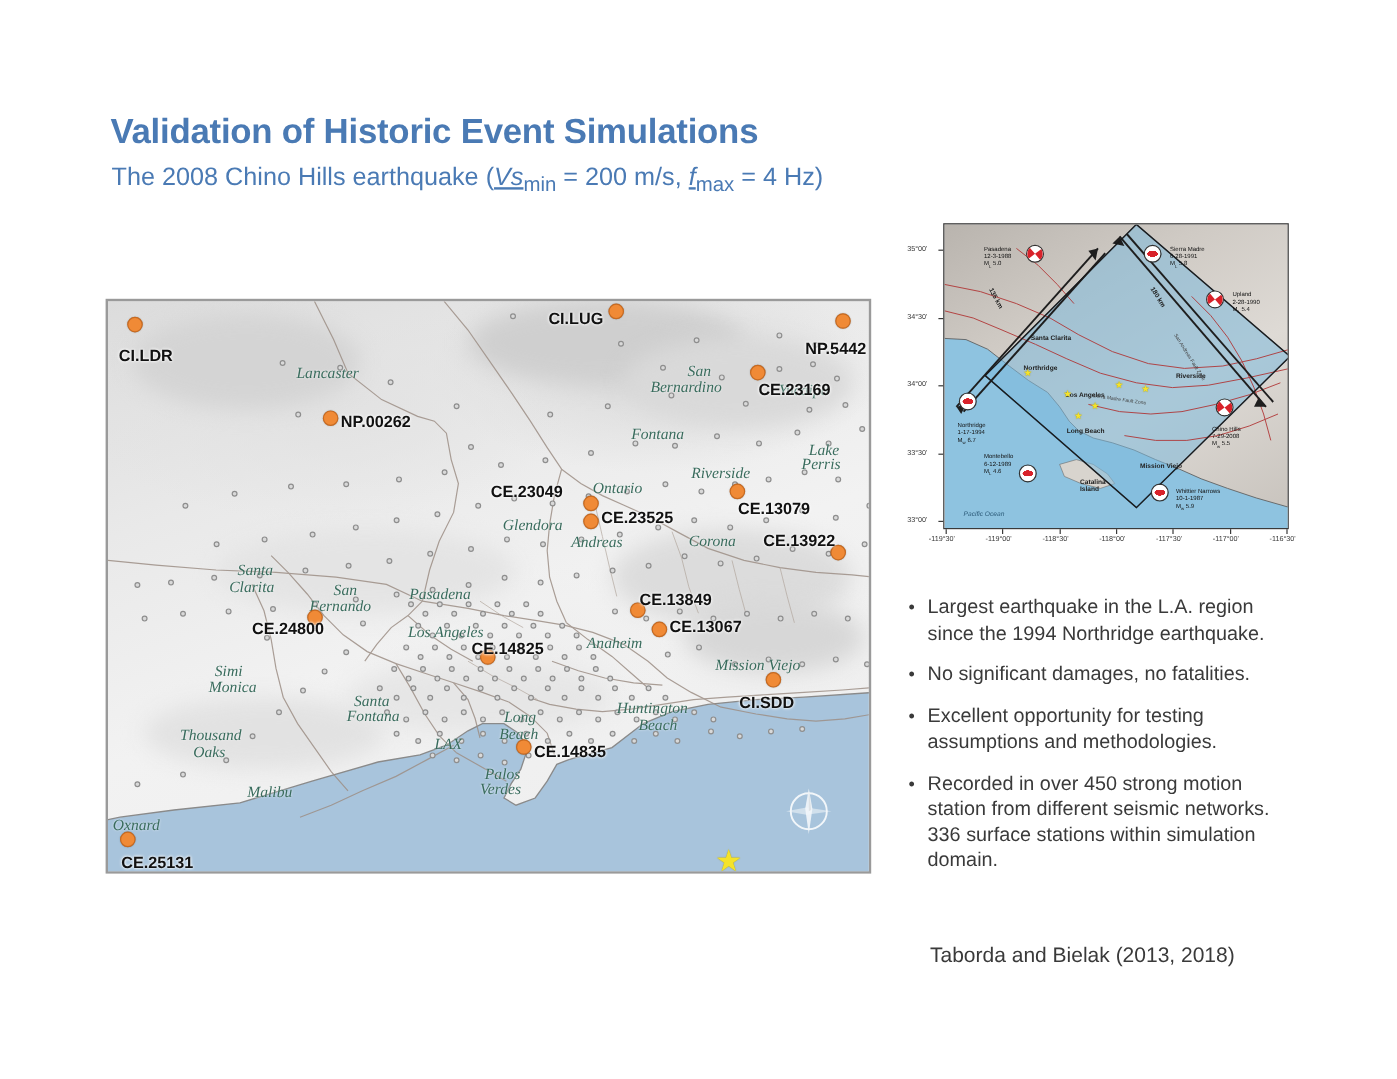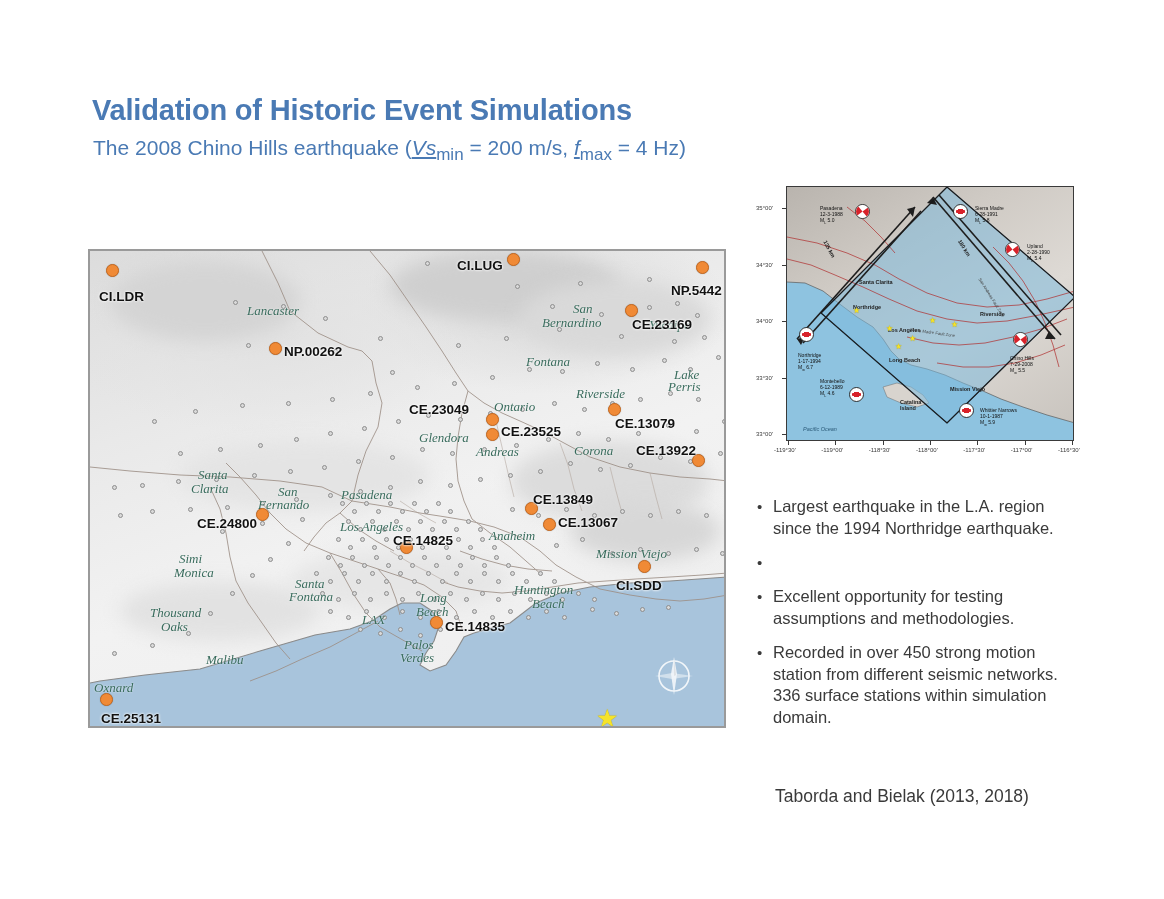--- a/index.html
+++ b/index.html
@@ -426,21 +426,21 @@
       <div class="stnlabel" style="left: 411px; top: 173px;">CE.23525</div>
       <div class="bigstn" style="left: 518px; top: 152px;"></div>
       <div class="stnlabel" style="left: 525px; top: 165px;">CE.13079</div>
       <div class="bigstn" style="left: 602px; top: 203px;"></div>
       <div class="stnlabel" style="left: 546px; top: 192px;">CE.13922</div>
       <div class="bigstn" style="left: 435px; top: 251px;"></div>
       <div class="stnlabel" style="left: 443px; top: 241px;">CE.13849</div>
       <div class="bigstn" style="left: 453px; top: 267px;"></div>
       <div class="stnlabel" style="left: 468px; top: 264px;">CE.13067</div>
       <div class="bigstn" style="left: 166px; top: 257px;"></div>
-      <div class="stnlabel" style="left: 107px; top: 265px;">CE.24800</div>
+      <div class="stnlabel" style="left: 120px; top: 265px;">CE.24800</div>
       <div class="bigstn" style="left: 310px; top: 290px;"></div>
       <div class="stnlabel" style="left: 303px; top: 282px;">CE.14825</div>
       <div class="bigstn" style="left: 548px; top: 309px;"></div>
       <div class="stnlabel" style="left: 526px; top: 327px;">CI.SDD</div>
       <div class="bigstn" style="left: 340px; top: 365px;"></div>
       <div class="stnlabel" style="left: 355px; top: 368px;">CE.14835</div>
       <div class="bigstn" style="left: 10px; top: 442px;"></div>
       <div class="stnlabel" style="left: 11px; top: 460px;">CE.25131</div>
     </div>
 
@@ -608,20 +608,21 @@
     </div>
 </div>
 
 <div id="bullets">
     <div class="bullet">
       <div class="dot">•</div>
       <div class="btxt">Largest earthquake in the L.A. region since the 1994 Northridge earthquake.</div>
     </div>
     <div class="bullet">
       <div class="dot">•</div>
+      <div class="btxt">No significant damages, no fatalities.</div>
     </div>
     <div class="bullet">
       <div class="dot">•</div>
       <div class="btxt">Excellent opportunity for testing assumptions and methodologies.</div>
     </div>
     <div class="bullet">
       <div class="dot">•</div>
       <div class="btxt">Recorded in over 450 strong motion station from different seismic networks.  336 surface stations within simulation domain.</div>
     </div>
   </div>

